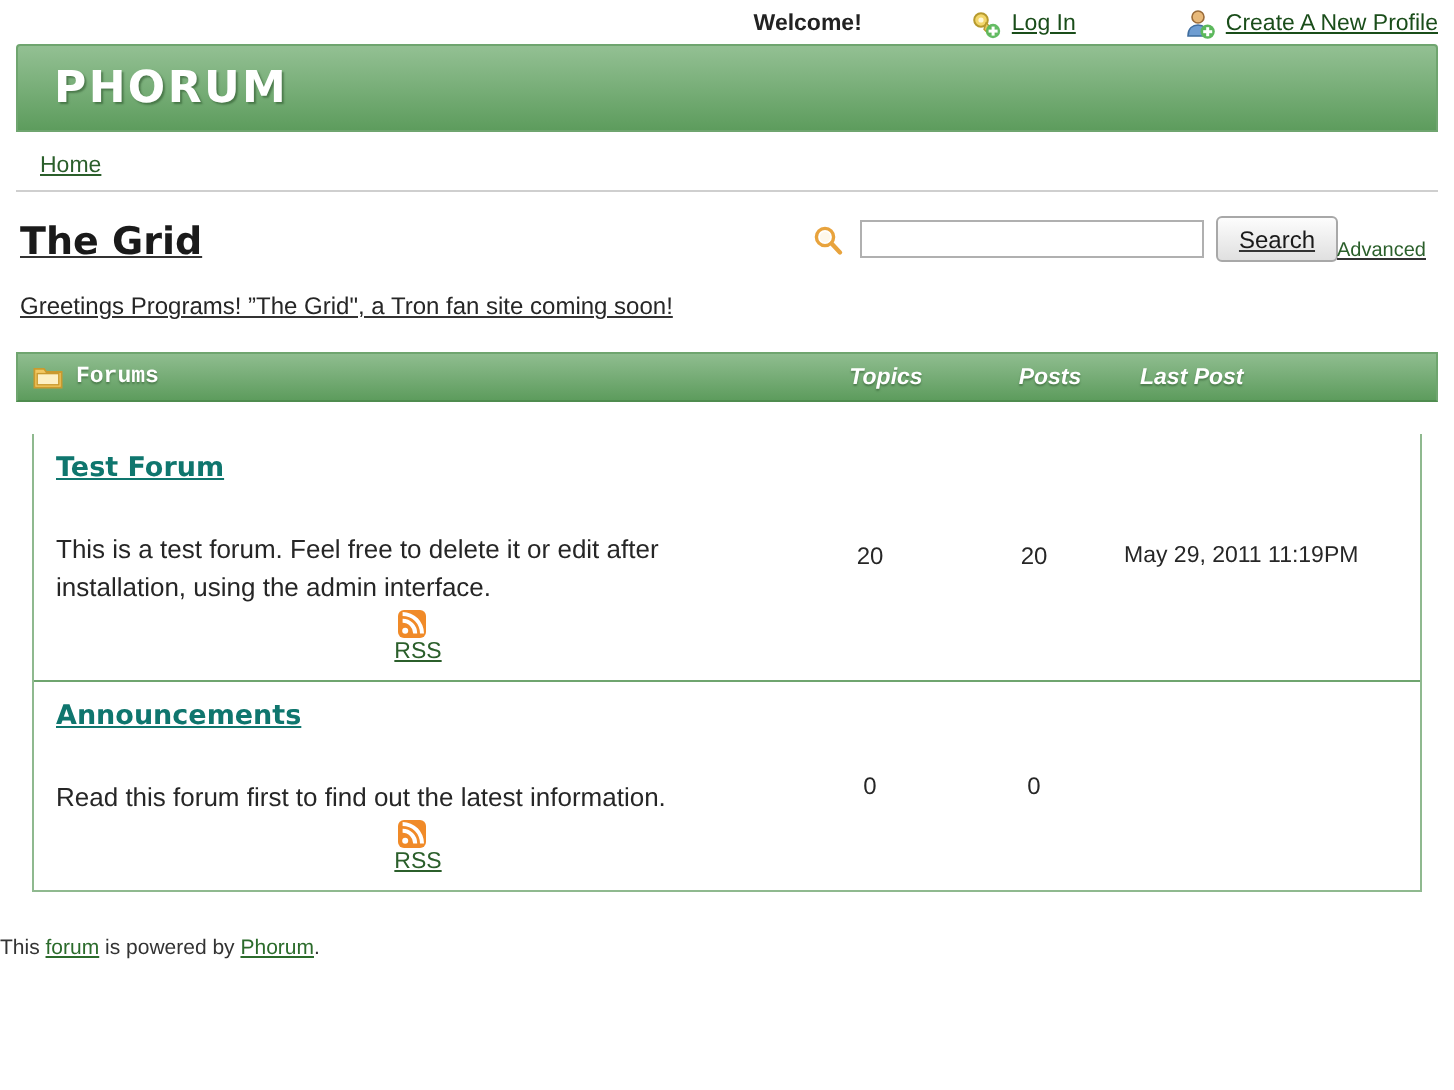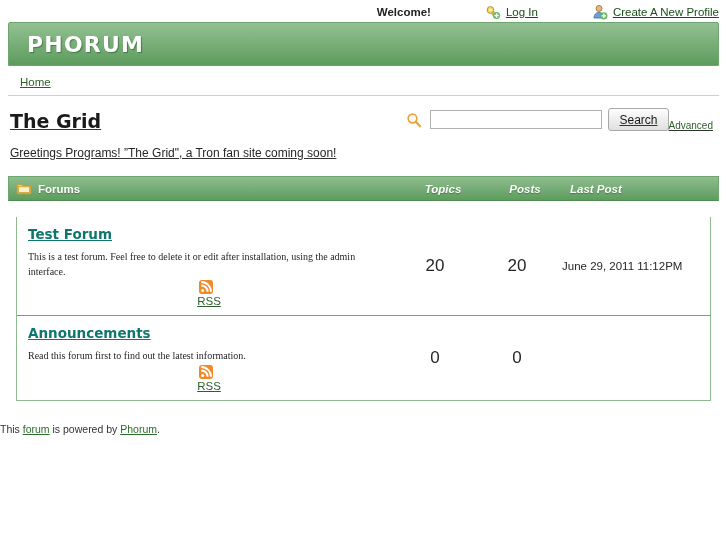--- a/index.html
+++ b/index.html
@@ -150,21 +150,21 @@
     background: linear-gradient(to bottom, #8fbd8f 0%, #79ae79 45%, #5d9c5d 100%);
     border: 1px solid #6fa56f;
     border-bottom: 1px solid #4f8c4f;
     display: flex;
     align-items: center;
     color: #ffffff;
     font-size: 11.5px;
     font-weight: bold;
     box-sizing: border-box;
   }
-  .thead .th-forums { flex: 1 1 auto; display: flex; align-items: center; padding-left: 7px; }
+  .thead .th-forums { flex: 1 1 auto; display: flex; align-items: center; padding-left: 7px; font-family: Liberation Mono, monospace; }
   .thead .th-forums span.lbl { margin-left: 6px; text-shadow: 0 1px 1px rgba(40,80,40,0.5); }
   .col-topics  { width: 82px; text-align: center; flex: 0 0 82px; }
   .col-posts   { width: 82px; text-align: center; flex: 0 0 82px; }
   .col-lastpost{ width: 148px; text-align: left; flex: 0 0 148px; padding-left: 4px; }
   .thead .col-topics, .thead .col-posts, .thead .col-lastpost {
     text-shadow: 0 1px 1px rgba(40,80,40,0.5);
     font-style: italic;
   }
 
   .frow {
@@ -180,43 +180,42 @@
     box-sizing: border-box;
   }
   .forum-link {
     font-size: 13.5px;
     font-weight: bold;
     color: #0f766e;
     text-decoration: underline;
     font-family: "DejaVu Sans", sans-serif;
   }
   .forum-desc {
-    font-size: 10px;
+    font-size: 13px;
     color: #262626;
-    margin-top: 8px;
+    margin-top: 24px;
     line-height: 1.45;
     max-width: 372px;
-    font-family: Liberation Serif, serif;
   }
   .rss-row {
     display: flex;
     align-items: center;
     flex-direction: column;
   }
   .rss-row a {
     font-size: 11.5px;
     color: #2b5f2b;
     text-decoration: underline;
     margin-left: 6px;
   }
   .frow .cellnum {
     display: flex;
     align-items: center;
     justify-content: center;
-    font-size: 17px;
+    font-size: 12px;
     color: #262626;
   }
   .frow .celltext {
     display: flex;
     align-items: center;
     font-size: 11.5px;
     color: #262626;
   }
 
   
@@ -326,21 +325,21 @@
               <circle cx="4.6" cy="11.4" r="1.5" fill="#ffffff"></circle>
               <path d="M3.3 7.4 a5.3 5.3 0 0 1 5.3 5.3 h2 A7.3 7.3 0 0 0 3.3 5.4 Z" fill="#ffffff"></path>
               <path d="M3.3 4.0 a8.7 8.7 0 0 1 8.7 8.7 h2 A10.7 10.7 0 0 0 3.3 2.0 Z" fill="#ffffff"></path>
             </svg>
           </span>
           <a href="#">RSS</a>
         </div>
       </div>
       <div class="cellnum col-topics">20</div>
       <div class="cellnum col-posts">20</div>
-      <div class="celltext col-lastpost">June 29, 2011 11:12PM</div>
+      <div class="celltext col-lastpost">May 29, 2011 11:19PM</div>
     </div>
 
     <div class="frow">
       <div class="fmain">
         <a class="forum-link" href="#">Announcements</a>
         <div class="forum-desc">Read this forum first to find out the latest information.</div>
         <div class="rss-row">
           <span class="icon16">
             <svg viewBox="0 0 16 16" width="16" height="16">
               <rect x="1" y="1" width="14" height="14" rx="3" fill="#f08a28"></rect>

